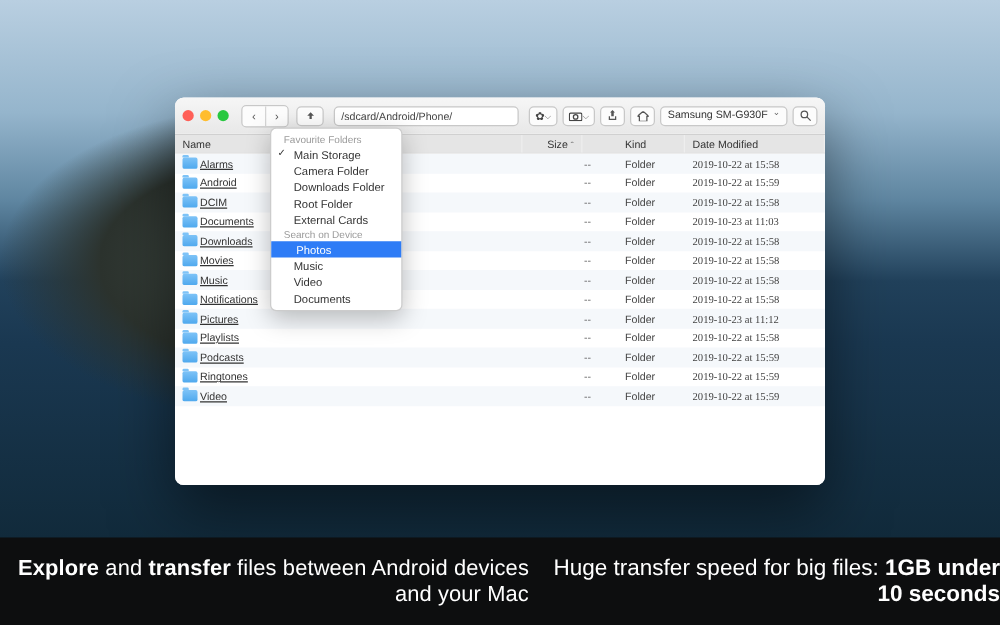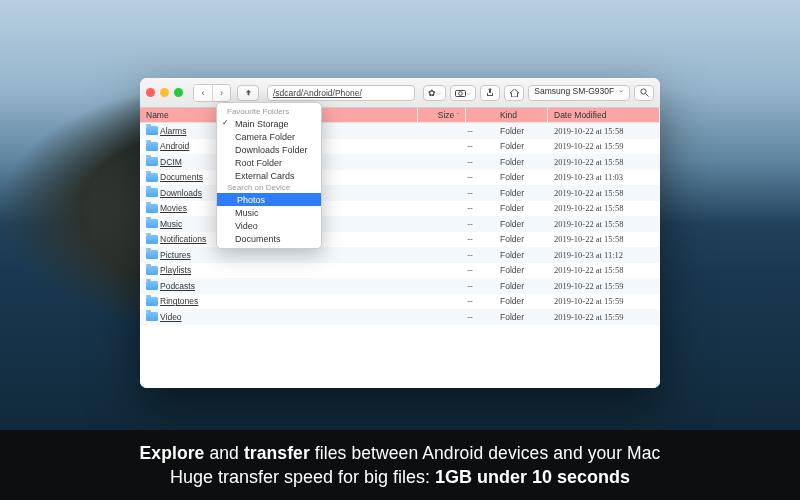--- a/index.html
+++ b/index.html
@@ -18,26 +18,26 @@
     border-bottom: 1px solid #d0d0d0; border-radius: 7px 7px 0 0;
     display: flex; align-items: center; padding: 0 6px; gap: 4px; position: relative;
   }
   .traffic { display: flex; gap: 5px; margin-right: 6px; }
   .tl { width: 9px; height: 9px; border-radius: 50%; }
   .close { background:#ff5f57; } .min{background:#ffbd2e;} .max{background:#28c840;}
   .navbtns { display:flex; border:1px solid #c8c8c8; border-radius:4px; overflow:hidden; }
   .navbtn { width:18px; height:16px; display:flex; align-items:center; justify-content:center; background:#fcfcfc; color:#555; font-size:9px;}
   .navbtn + .navbtn { border-left:1px solid #d4d4d4; }
   .upbtn { width:22px; height:16px; border:1px solid #c8c8c8; border-radius:4px; display:flex; align-items:center; justify-content:center; background:#fcfcfc; margin-left:2px; color:#555;}
-  .pathbox { flex:1; height:16px; border:1px solid #c8c8c8; border-radius:4px; background:#fff; padding:0 5px; line-height:14px; color:#444; font-size:8.5px; margin:0 4px; overflow:hidden; white-space:nowrap;text-decoration:underline;}
+  .pathbox { flex:1; height:16px; border:1px solid #c8c8c8; border-radius:4px; background:#fff; padding:0 5px; line-height:14px; color:#444; font-size:8.5px; margin:0 4px; overflow:hidden; white-space:nowrap;}
   .tbtn { height:16px; min-width:20px; border:1px solid #c8c8c8; border-radius:4px; background:#fcfcfc; display:flex; align-items:center; justify-content:center; padding:0 4px; color:#444; font-size:9px;}
   .tbtn svg { display:block; }
   .device { height:16px; border:1px solid #c8c8c8; border-radius:4px; background:#fcfcfc; display:flex; align-items:flex-start; padding:0 5px; color:#333; font-size:8.5px; gap:4px; white-space:nowrap;}
   .chev{font-size:7px; color:#666;}
-  .headerrow { display:flex; height:15px; background:#fca5a5; border-bottom:1px solid #e2e2e2; font-size:8.5px; color:#333; }
+  .headerrow { display:flex; height:15px; background:#e5e5e5; border-bottom:1px solid #e2e2e2; font-size:8.5px; color:#333; }
   .headerrow > div { padding:0 6px; line-height:15px; border-right:1px solid #eee;}
   .col-name{flex:1;} .col-size{width:48px; text-align:right;} .col-kind{width:54px;margin-left:28px;} .col-date{width:112px;}
   .listing { flex:1; overflow:hidden; background:#fff; border-radius:0 0 7px 7px; }
   .row { display:flex; height:15.5px; font-size:8.5px; color:#333; align-items:center;}
   .row:nth-child(odd){background:#f5f8fb;}
   .row .c1{flex:1; display:flex; align-items:center; gap:2px; padding-left:6px;text-decoration:underline;}
   .row .c2{width:48px; text-align:center; color:#666;}
   .row .c3{width:54px; padding-left:6px; color:#444;}
   .row .c4{width:112px; padding-left:6px; color:#444;font-family:Liberation Serif, serif;}
   .foldericon{width:12px; height:9px; background:linear-gradient(#7ec3f7,#4fa9ee); border-radius:1.5px; position:relative;}
@@ -46,22 +46,22 @@
     position:absolute; top:24px; left:76px; width:106px; background:#fff;
     border:1px solid #ccc; border-radius:5px; box-shadow:0 6px 20px rgba(0,0,0,0.25);
     padding:3px 0; font-size:9px; z-index:5;
   }
   .dd-head{padding:1px 10px; color:#9a9a9a; font-size:8px;}
   .dd-item{padding:1.5px 10px 1.5px 18px; color:#333; position:relative;}
   .dd-item.check::before{content:'✓'; position:absolute; left:5px; top:1px; font-size:8px;}
   .dd-item.sel{background:#2e7cf6; color:#fff;padding-left:20px;}
   .caption {
     position:absolute; left:0; right:0; bottom:0; height:70px;
-    background:rgba(14,14,14,0.96); color:#fff; display:flex; flex-direction:column;
-    align-items:center; justify-content:center; gap:3px;
+    background:rgba(14,14,14,0.96); color:#fff; display:flex; flex-direction:row;
+    align-items:center; justify-content:center; gap:3px;text-align:right;
   }
   .cap1{font-size:17.5px; font-weight:300; letter-spacing:0.1px;}
   .cap1 b{font-weight:600;}
   .cap2{font-size:18px; font-weight:300;}
   .cap2 b{font-weight:700;}
 </style>
 </head>
 <body>
 
 <div class="wallpaper"></div>

